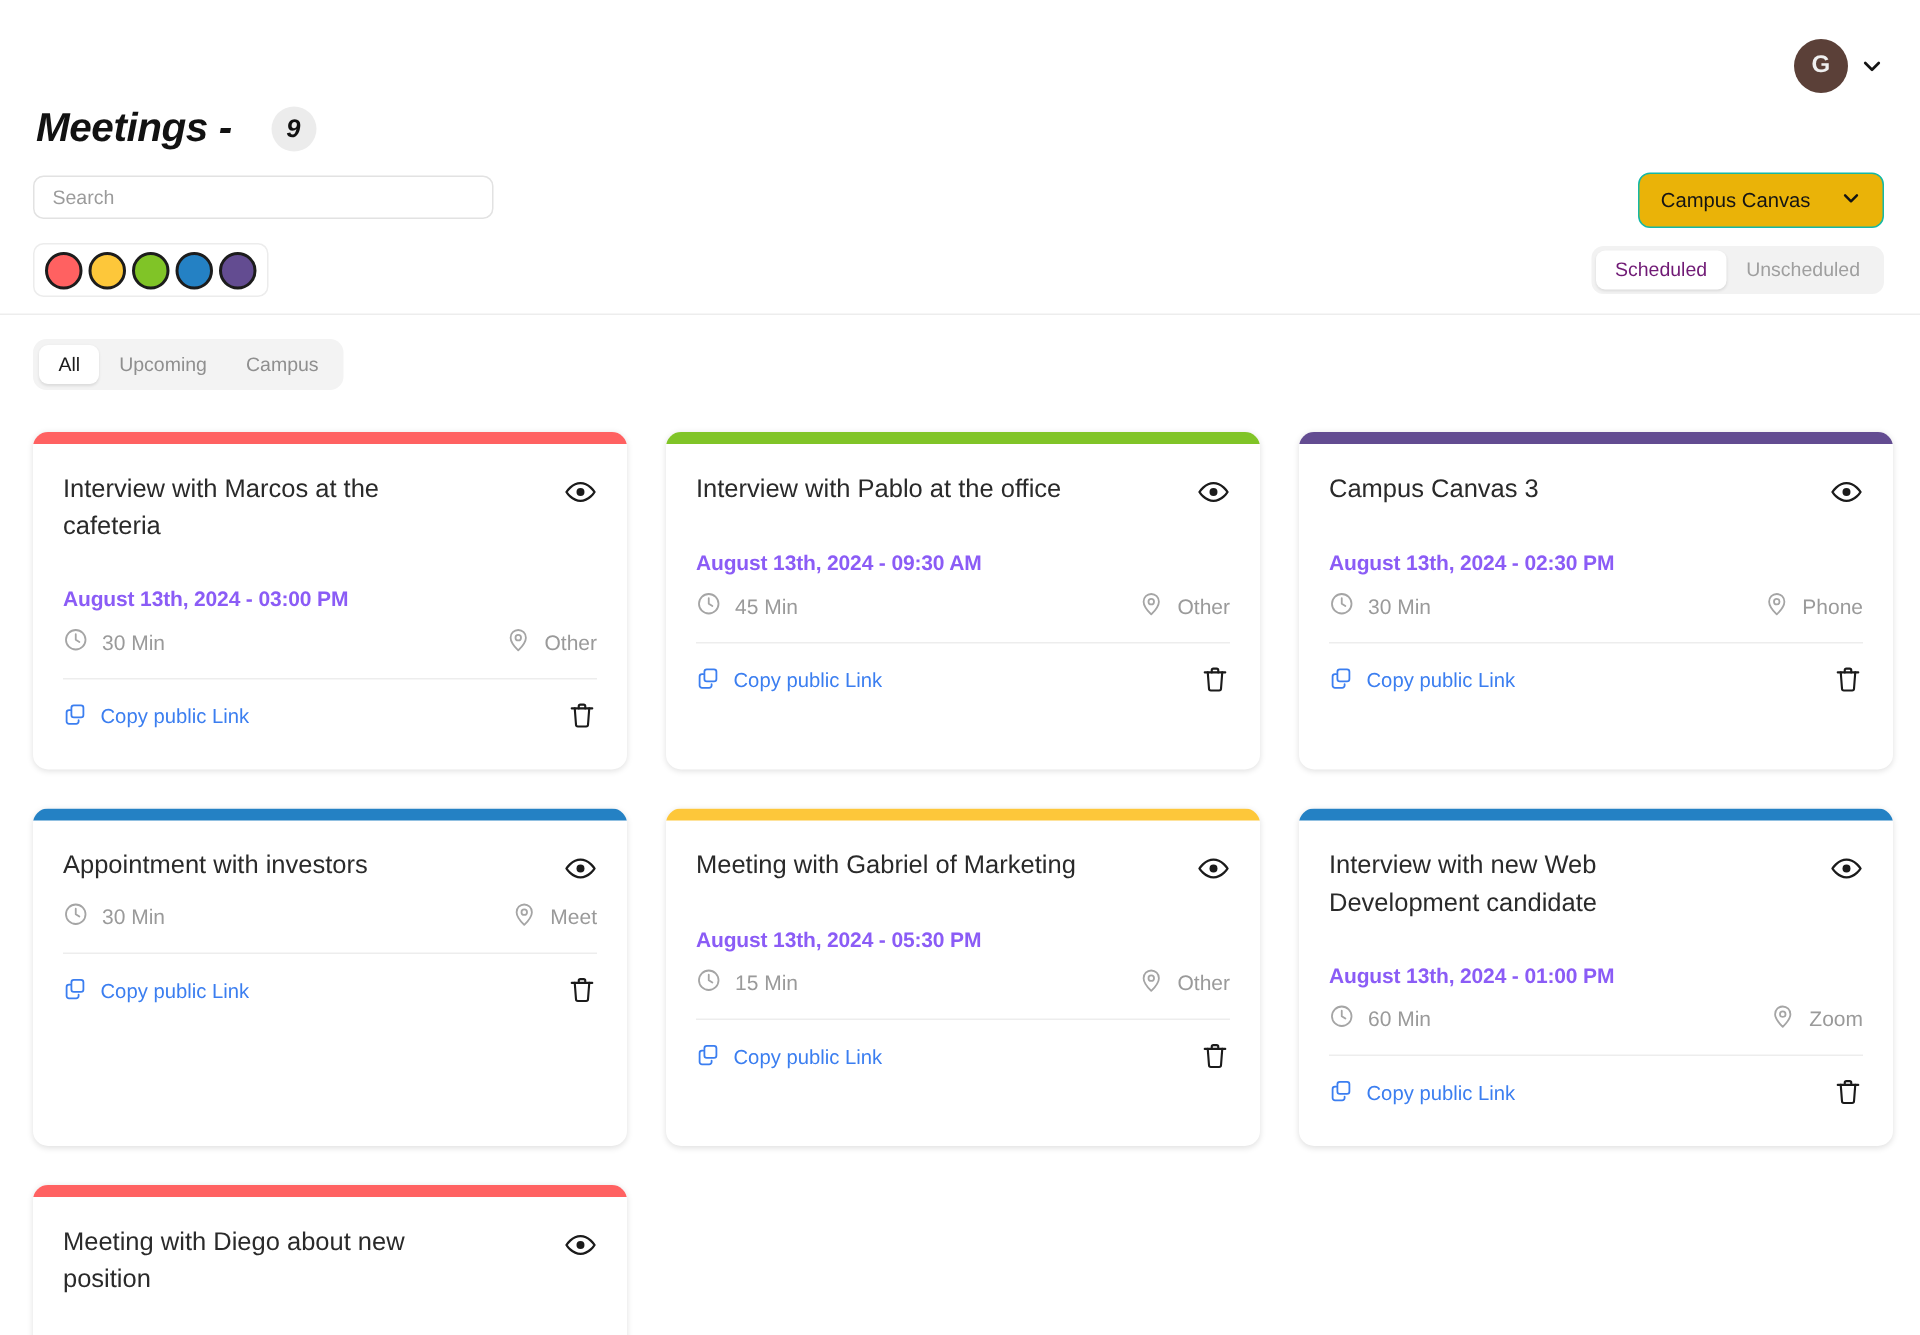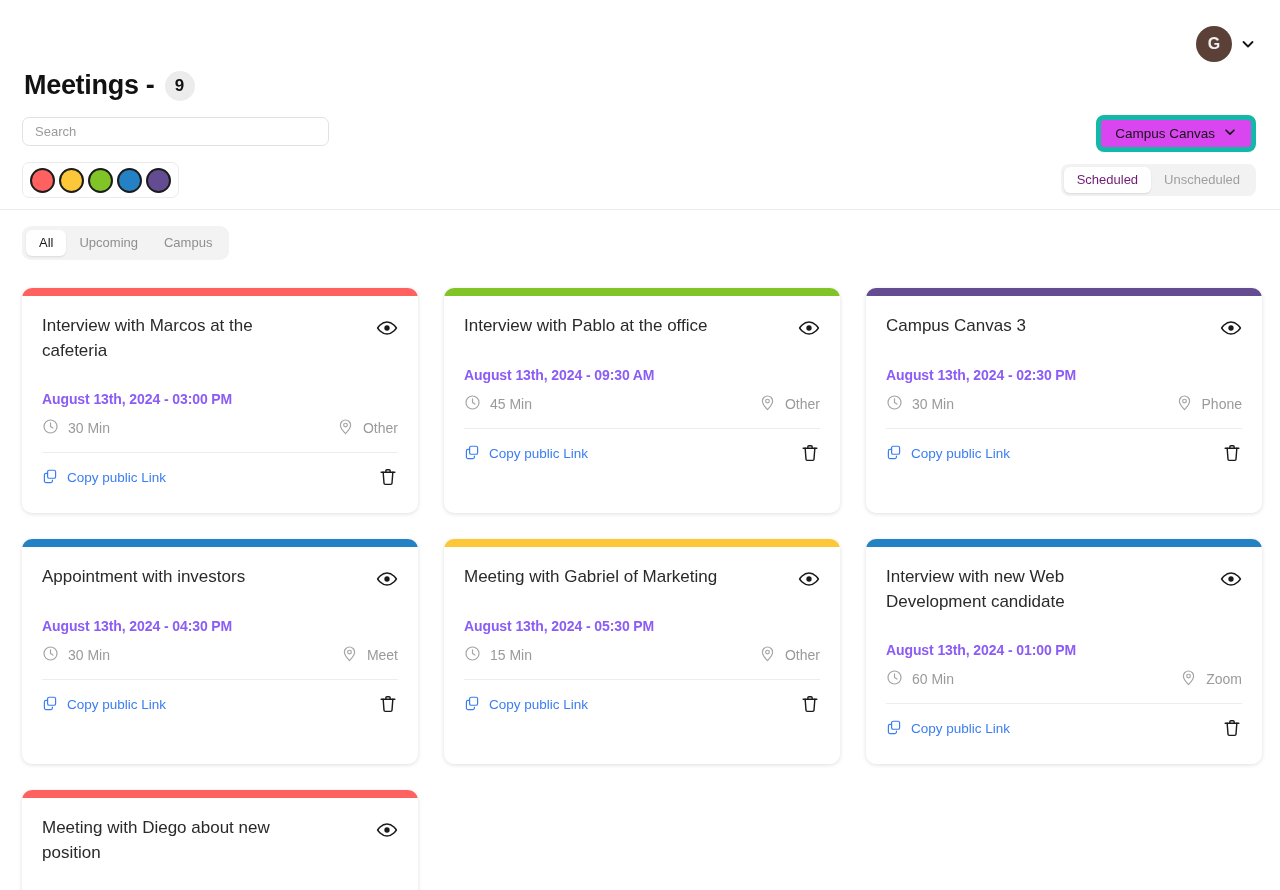--- a/index.html
+++ b/index.html
@@ -45,21 +45,22 @@
     display: block;
   }
 
   
   .title-row {
     position: absolute;
     top: 70px;
     left: 24px;
     display: flex;
     align-items: center;
-    gap: 10px;
+    gap: 26px;
+    font-style: italic;
   }
   .title-row h1 {
     font-size: 27px;
     font-weight: 700;
     color: #121212;
     letter-spacing: -.3px;
   }
   .count-pill {
     min-width: 30px; height: 30px;
     border-radius: 50%;
@@ -112,27 +113,27 @@
     cursor: pointer;
   }
 
   
   .project-select {
     position: absolute;
     top: 115px;
     right: 24px;
     min-width: 141px;
     height: 37px;
-    border: 5px solid #14b8a6;
+    border: 1px solid #14b8a6;
     border-radius: 8px;
-    background: #d946ef;
+    background: #eab308;
     display: flex;
     align-items: center;
     justify-content: center;
-    gap: 8px;
+    gap: 20px;
     padding: 0 14px;
     font-size: 13.5px;
     color: #141414;
     cursor: pointer;
   }
 
   
   .sched-toggle {
     position: absolute;
     top: 164px;
@@ -476,21 +477,20 @@
       <div class="card">
         <div class="stripe" style="background:#2481c4"></div>
         <div class="card-body">
           <div class="card-head">
             <div class="card-title">Appointment with investors</div>
             <span class="eye-btn"><svg viewBox="0 0 24 24" width="22" height="22" fill="none" stroke="#1b1b1b" stroke-width="1.7" stroke-linecap="round" stroke-linejoin="round">
                 <path d="M1.8 12s3.8-6.5 10.2-6.5S22.2 12 22.2 12 18.4 18.5 12 18.5 1.8 12 1.8 12z"></path>
                 <circle cx="12" cy="12" r="2.9" fill="#1b1b1b" stroke="none"></circle>
               </svg></span>
           </div>
-          <div class="card-date">August 13th, 2024 - 04:30 PM</div>
           <div class="meta-row">
             <div class="meta">
               <span><svg viewBox="0 0 24 24" width="17" height="17" fill="none" stroke="#a5a5a5" stroke-width="1.7" stroke-linecap="round" stroke-linejoin="round">
                   <circle cx="12" cy="12" r="9.2"></circle>
                   <path d="M12 6.8V12l3.4 2.2"></path>
                 </svg></span>
               <span>30 Min</span>
             </div>
             <div class="meta">
               <span><svg viewBox="0 0 24 24" width="17" height="17" fill="none" stroke="#a5a5a5" stroke-width="1.7" stroke-linecap="round" stroke-linejoin="round">

